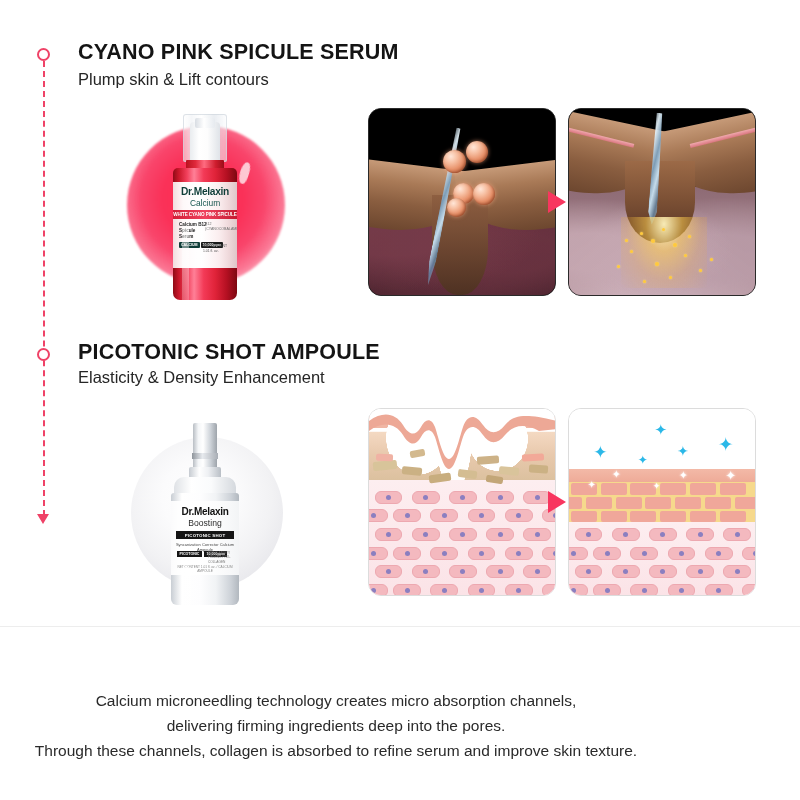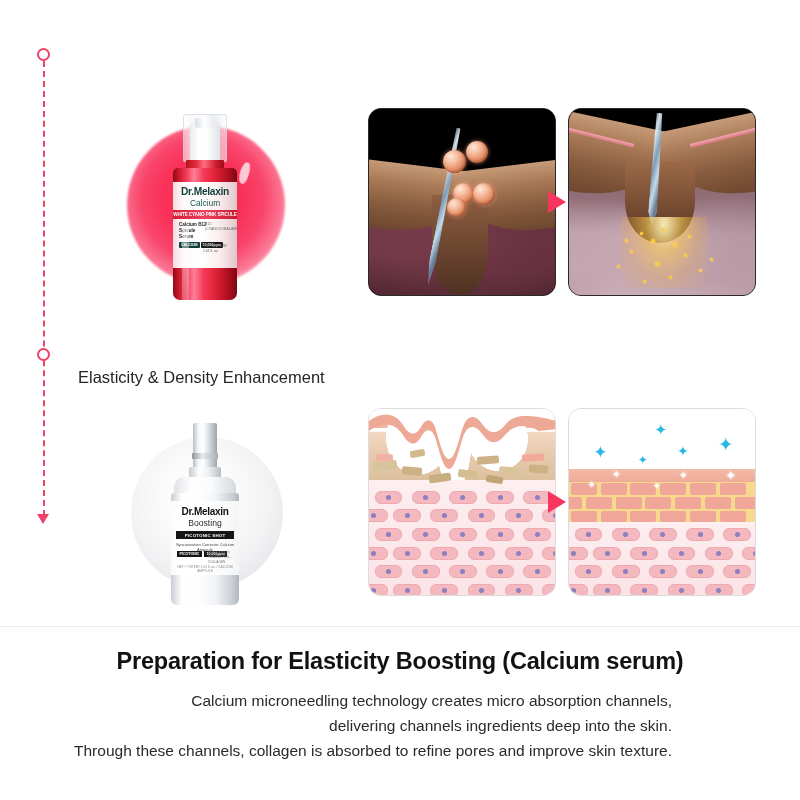--- a/index.html
+++ b/index.html
@@ -307,36 +307,39 @@
 
   
   .divider { position: absolute; left: 0; top: 626px; width: 800px; height: 1px; background: #ededed; }
   .bottom-title {
     position: absolute; left: 0; top: 648px; width: 800px;
     text-align: center; font-size: 23.5px; font-weight: 700; color: #121212;
     letter-spacing: -.2px;
   }
   .bottom-body {
     position: absolute; left: 0; top: 688px; width: 672px;
-    text-align: right; font-size: 15.5px; line-height: 25px; color: #2a2a2a;
+    text-align: center; font-size: 15.5px; line-height: 25px; color: #2a2a2a;
   }
 </style>
 </head>
 <body>
 
 <div id="page">
 
   <div class="rail">
     <div class="rail-line"></div>
     <div class="rail-dot"></div>
     <div class="rail-dot second"></div>
     <div class="rail-arrow"></div>
   </div>
 
-
+  <div id="t1" class="sec-title">CYANO PINK SPICULE SERUM</div>
+  <div id="s1" class="sec-sub">Plump skin &amp; Lift contours</div>
+
+  <div id="t2" class="sec-title">PICOTONIC SHOT AMPOULE</div>
   <div id="s2" class="sec-sub">Elasticity &amp; Density Enhancement</div>
 
   <div id="prod1" class="product">
     <div class="glow glow-pink"></div>
     <div id="pinkBottle" class="bottle">
       <div class="pb-overcap"></div>
       <div class="pb-pump"></div>
       <div class="pb-nozzle"></div>
       <div class="pb-neck"></div>
       <div class="pb-body">
@@ -603,20 +606,19 @@
 
       <div class="wspark" style="left:23%;top:32%;font-size:11px;">✦</div>
       <div class="wspark" style="left:10%;top:38%;font-size:10px;">✦</div>
       <div class="wspark" style="left:45%;top:39%;font-size:9px;">✦</div>
       <div class="wspark" style="left:59%;top:33%;font-size:11px;">✦</div>
       <div class="wspark" style="left:84%;top:32%;font-size:13px;">✦</div>
     </div>
   </div>
 
   <div class="divider"></div>
-  <div class="bottom-title">Preparation for Elasticity Boosting (Calcium serum)</div>
   <div class="bottom-body">
     <div>Calcium microneedling technology creates micro absorption channels,</div>
-    <div>delivering channels ingredients deep into the skin.</div>
-    <div>Through these channels, collagen is absorbed to refine pores and improve skin texture.</div>
+    <div>delivering firming ingredients deep into the pores.</div>
+    <div>Through these channels, collagen is absorbed to refine serum and improve skin texture.</div>
   </div>
 
 </div>
 
 </body></html>

